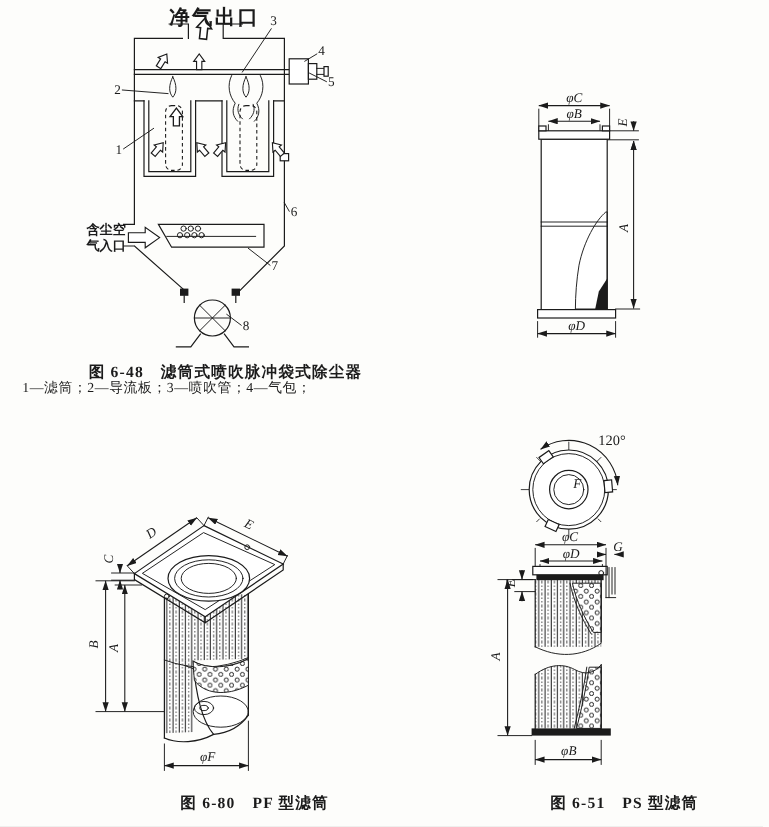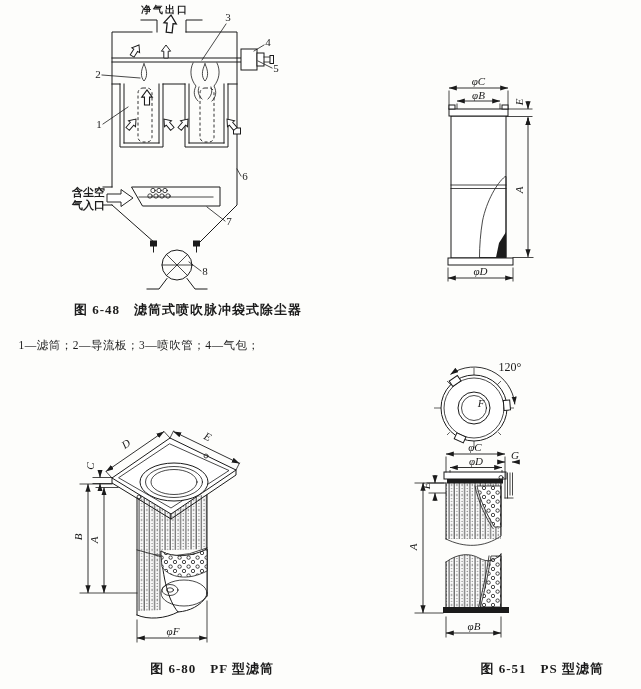--- a/index.html
+++ b/index.html
@@ -128,29 +128,29 @@
         <text class="num" x="98" y="78">2</text>
         <text class="num" x="228" y="21">3</text>
         <text class="num" x="268" y="46">4</text>
         <text class="num" x="276" y="72">5</text>
         <text class="num" x="245" y="180">6</text>
         <text class="num" x="229" y="225">7</text>
         <text class="num" x="205" y="275">8</text>
       </g>
     </svg>
 
-    <div class="cjk" style="left:141px;top:3px;font-size:10px;letter-spacing:2px">净气出口</div>
+    <div class="cjk" style="left:141px;top:3px;font-size:17px;letter-spacing:2px">净气出口</div>
     <div class="cjk" style="left:72px;top:186px;font-size:11px;line-height:12.5px">
       <div>含尘空</div>
       <div>气入口</div>
     </div>
   </div>
 
   <div class="cap" style="left:20px;top:301px;width:282px">图 6-48　滤筒式喷吹脉冲袋式除尘器</div>
-  <div class="leg" style="left:0;top:338px;width:278px">1—滤筒；2—导流板；3—喷吹管；4—气包；</div>
+  <div class="leg" style="left:0;top:316px;width:278px">1—滤筒；2—导流板；3—喷吹管；4—气包；</div>
 
   <div class="abs" style="left:400px;top:60px;width:200px;height:240px">
     <svg style="left:0;top:0" width="200" height="240" viewBox="0 0 200 240">
       <g>
         <path class="ln2" d="M49,31 V49 M108,31 V49"></path>
         <path class="diml" d="M49,28 H108" marker-start="url(#ar)" marker-end="url(#ar)"></path>
         <path class="ln2" d="M57,44 V49 M100,44 V49"></path>
         <path class="diml" d="M57,41 H100" marker-start="url(#ar)" marker-end="url(#ar)"></path>
         <path class="ln2" d="M108,49 H132 M106,56.5 H132"></path>
         <path class="diml" d="M128,41 V49" marker-end="url(#ar)"></path>
@@ -286,15 +286,15 @@
         <text class="dim" x="85" y="52">F</text>
         <text class="dim" x="79" y="96">φC</text>
         <text class="dim" x="80" y="110">φD</text>
         <text class="dim" x="119" y="104">G</text>
         <text class="dim" transform="translate(33.5,131) rotate(-90)">E</text>
         <text class="dim" transform="translate(21,192) rotate(-90)">A</text>
         <text class="dim" x="78" y="274.5">φB</text>
       </g>
     </svg>
   </div>
-  <div class="cap" style="left:424px;top:660px;width:180px">图 6-51　PS 型滤筒</div>
+  <div class="cap" style="left:402px;top:660px;width:180px">图 6-51　PS 型滤筒</div>
 
 </div>
 
 </body></html>

